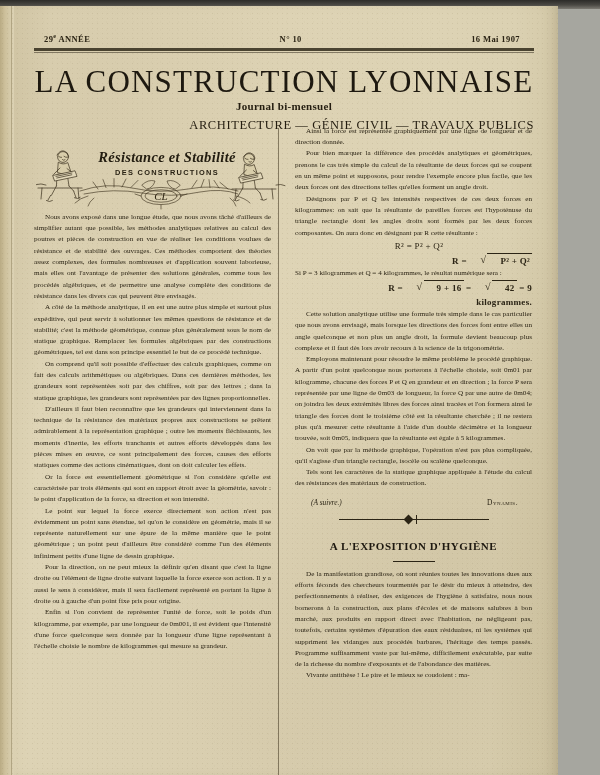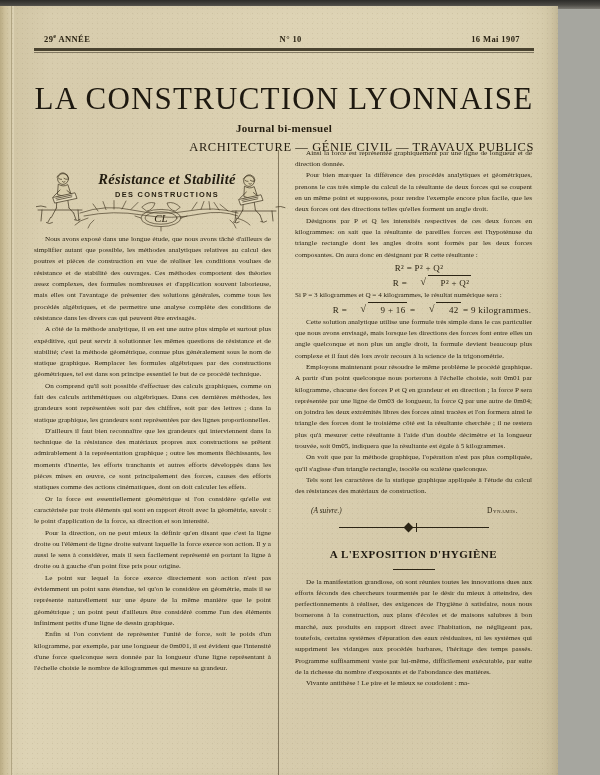--- a/index.html
+++ b/index.html
@@ -104,30 +104,29 @@
     background: #2b2415;
     opacity: .5;
     margin-top: 1px;
   }
 
   .journal-title {
     text-align: center;
     font-family: "Liberation Serif", serif;
     font-size: 31px;
     letter-spacing: 1.2px;
-    margin-top: 28px;
+    margin-top: 11px;
     color: #1e1910;
     white-space: nowrap;
   }
   .journal-sub {
     text-align: center;
     font-family: "Liberation Serif", serif;
     font-weight: bold;
     font-size: 11px;
-    margin-top: 5px;
     letter-spacing: .3px;
     color: #241d10;
   }
   .journal-sections {
     text-align: right;
     font-family: "Liberation Serif", serif;
     font-size: 12.5px;
     letter-spacing: .6px;
     margin-top: 6px;
     color: #241d10;
@@ -200,21 +199,21 @@
   .col-right-inner { margin-top: -86px; }
 
   
   .formula {
     text-align: center;
     text-indent: 0;
     margin: 5px 0 5px 0;
     font-size: 9px;
     letter-spacing: .3px;
   }
-  .formula.f-ind { text-align: center; padding-left: 26px; }
+  .formula.f-ind { text-align: right; padding-left: 26px; font-weight: bold; }
   .sqrt {
     display: inline-block;
     position: relative;
     padding-left: 7px;
   }
   .sqrt::before {
     content: "√";
     position: absolute;
     left: 0; top: -1px;
     font-size: 10px;
@@ -377,22 +376,22 @@
 
       <div class="columns">
         <div class="col-divider"></div>
 
         <div class="col col-left">
           <p>Nous avons exposé dans une longue étude, que nous avons tâché d'ailleurs de simplifier autant que possible, les méthodes analytiques relatives au calcul des poutres et pièces de construction en vue de réaliser les conditions voulues de résistance et de stabilité des ouvrages. Ces méthodes comportent des théories assez complexes, des formules nombreuses et d'application souvent laborieuse, mais elles ont l'avantage de présenter des solutions générales, comme tous les procédés algébriques, et de permettre une analyse complète des conditions de résistance dans les divers cas qui peuvent être envisagés.</p>
           <p>A côté de la méthode analytique, il en est une autre plus simple et surtout plus expéditive, qui peut servir à solutionner les mêmes questions de résistance et de stabilité; c'est la méthode géométrique, connue plus généralement sous le nom de statique graphique. Remplacer les formules algébriques par des constructions géométriques, tel est dans son principe essentiel le but de ce procédé technique.</p>
           <p>On comprend qu'il soit possible d'effectuer des calculs graphiques, comme on fait des calculs arithmétiques ou algébriques. Dans ces dernières méthodes, les grandeurs sont représentées soit par des chiffres, soit par des lettres ; dans la statique graphique, les grandeurs sont représentées par des lignes proportionnelles.</p>
           <p>D'ailleurs il faut bien reconnaître que les grandeurs qui interviennent dans la technique de la résistance des matériaux propres aux constructions se prêtent admirablement à la représentation graphique ; outre les moments fléchissants, les moments d'inertie, les efforts tranchants et autres efforts développés dans les pièces mises en œuvre, ce sont principalement des forces, causes des efforts statiques comme des actions cinématiques, dont on doit calculer les effets.</p>
           <p>Or la force est essentiellement géométrique si l'on considère qu'elle est caractérisée par trois éléments qui sont en rapport étroit avec la géométrie, savoir : le point d'application de la force, sa direction et son intensité.</p>
+          <p>Le point sur lequel la force exerce directement son action n'est pas évidemment un point sans étendue, tel qu'on le considère en géométrie, mais il se représente naturellement sur une épure de la même manière que le point géométrique ; un point peut d'ailleurs être considéré comme l'un des éléments infiniment petits d'une ligne de dessin graphique.</p>
           <p>Pour la direction, on ne peut mieux la définir qu'en disant que c'est la ligne droite ou l'élément de ligne droite suivant laquelle la force exerce son action. Il y a aussi le sens à considérer, mais il sera facilement représenté en portant la ligne à droite ou à gauche d'un point fixe pris pour origine.</p>
-          <p>Le point sur lequel la force exerce directement son action n'est pas évidemment un point sans étendue, tel qu'on le considère en géométrie, mais il se représente naturellement sur une épure de la même manière que le point géométrique ; un point peut d'ailleurs être considéré comme l'un des éléments infiniment petits d'une ligne de dessin graphique.</p>
           <p>Enfin si l'on convient de représenter l'unité de force, soit le poids d'un kilogramme, par exemple, par une longueur de 0m001, il est évident que l'intensité d'une force quelconque sera donnée par la longueur d'une ligne représentant à l'échelle choisie le nombre de kilogrammes qui mesure sa grandeur.</p>
         </div>
 
         <div class="col col-right">
           <div class="col-right-inner">
             <p>Ainsi la force est représentée graphiquement par une ligne de longueur et de direction donnée.</p>
             <p>Pour bien marquer la différence des procédés analytiques et géométriques, prenons le cas très simple du calcul de la résultante de deux forces qui se coupent en un même point et supposons, pour rendre l'exemple encore plus facile, que les deux forces ont des directions telles qu'elles forment un angle droit.</p>
             <p>Désignons par P et Q les intensités respectives de ces deux forces en kilogrammes: on sait que la résultante de pareilles forces est l'hypoténuse du triangle rectangle dont les angles droits sont formés par les deux forces composantes. On aura donc en désignant par R cette résultante :</p>
 
             <p class="formula">R² = P² + Q²</p>

